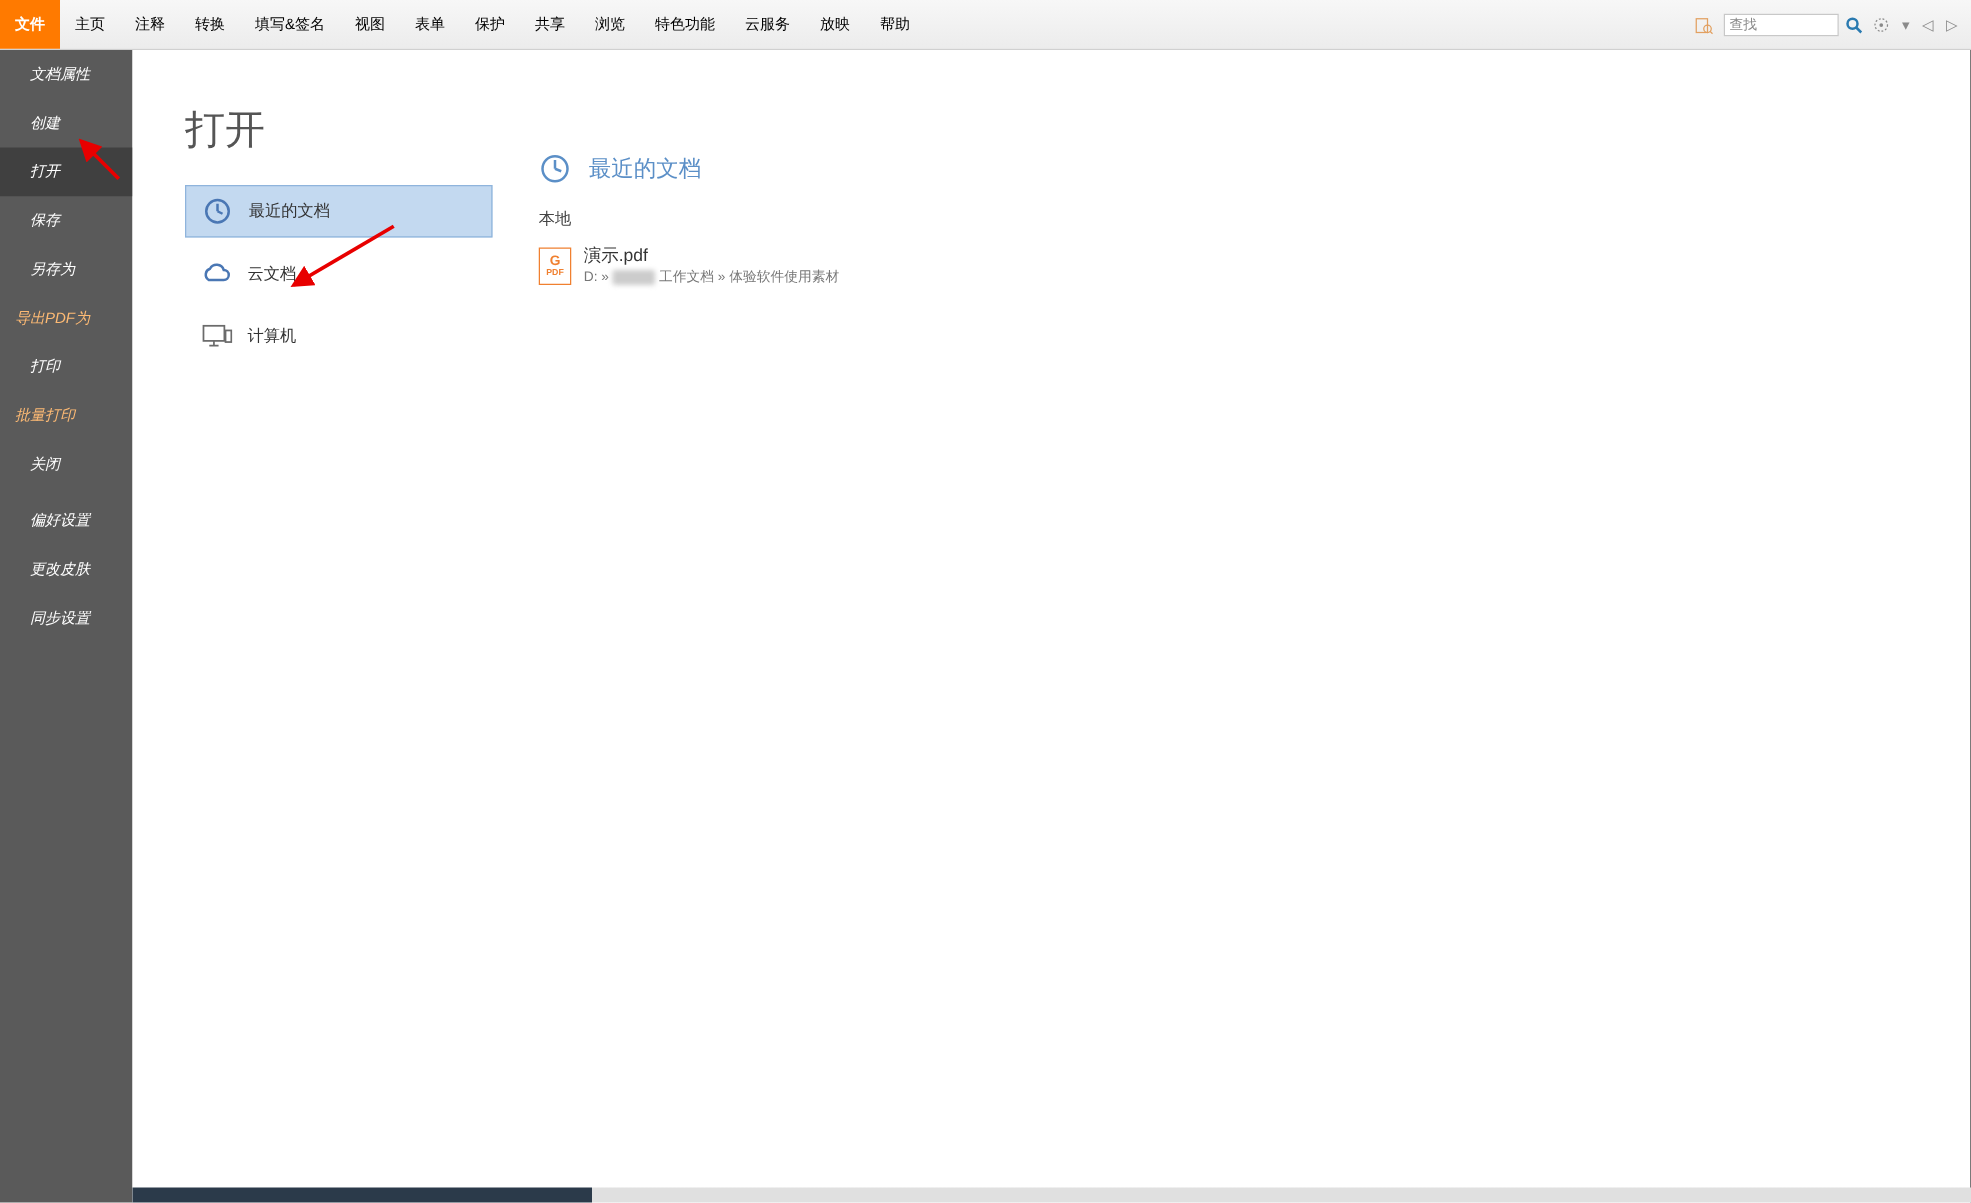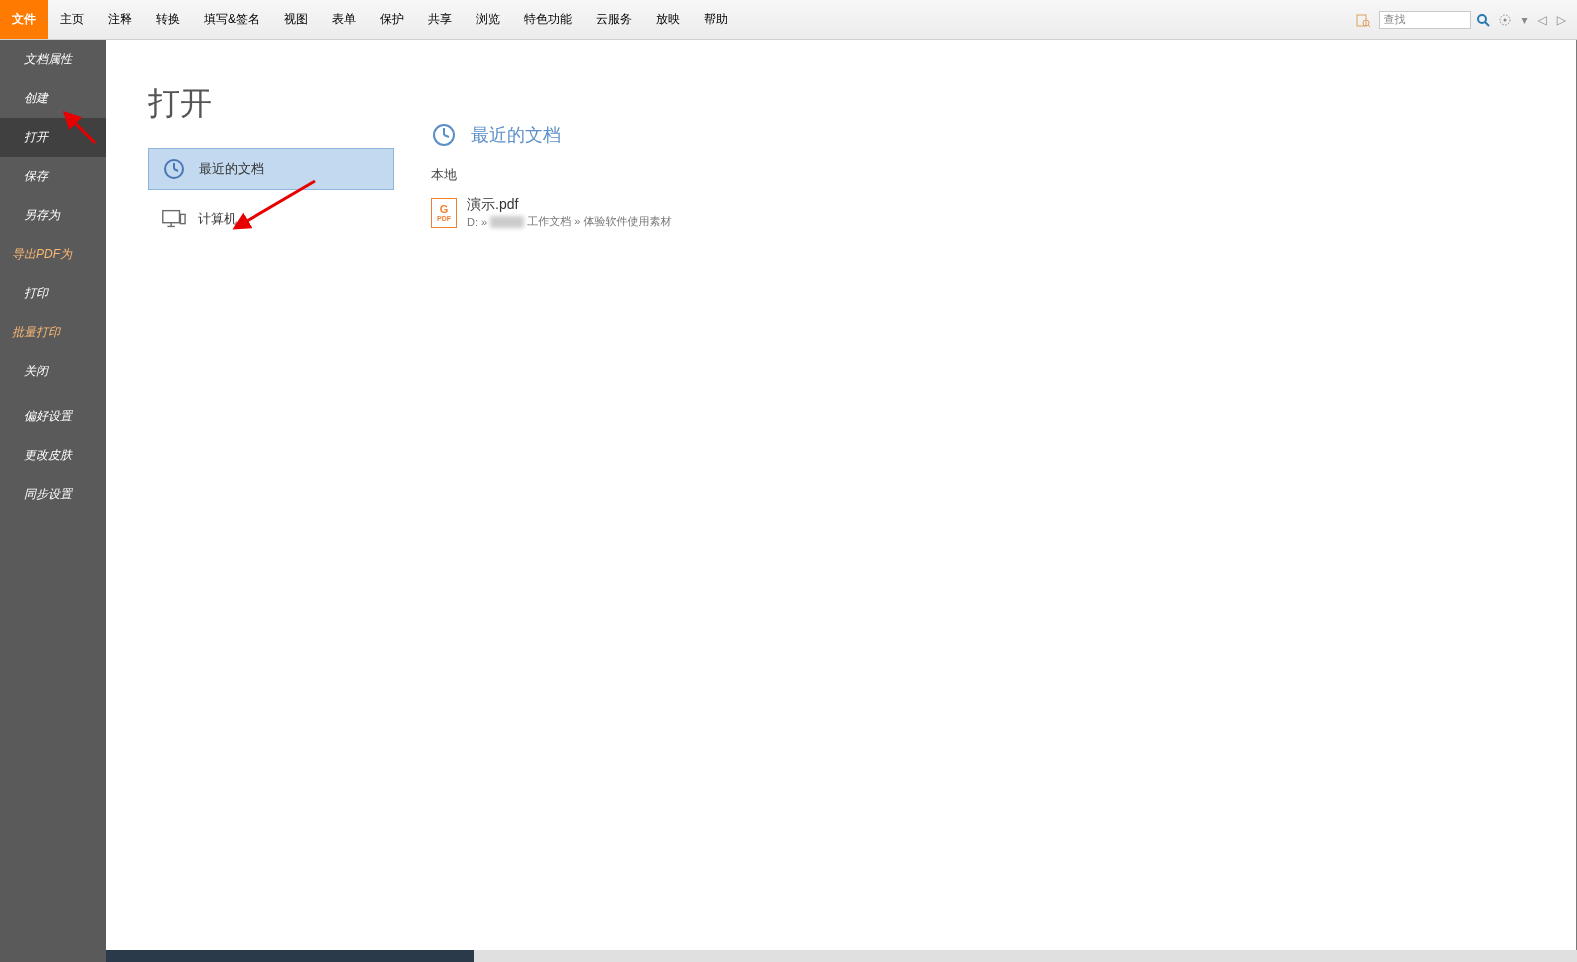--- a/index.html
+++ b/index.html
@@ -122,20 +122,28 @@
         <span class="icn">
           <svg width="24" height="24" viewBox="0 0 24 24">
               <circle cx="12" cy="12" r="9" fill="none" stroke="#4a77b4" stroke-width="2"></circle>
               <line x1="12" y1="12" x2="12" y2="6" stroke="#4a77b4" stroke-width="2"></line>
               <line x1="12" y1="12" x2="16" y2="14" stroke="#4a77b4" stroke-width="2"></line>
             </svg>
         </span>
         <span class="txt">最近的文档</span>
       </div>
 
+      <div class="loc-item">
+        <span class="icn">
+          <svg width="26" height="20" viewBox="0 0 26 20">
+              <path d="M7 15a5 5 0 0 1 1-9 6 6 0 0 1 11 1 4 4 0 0 1 0 8H7z" fill="none" stroke="#4a77b4" stroke-width="2"></path>
+            </svg>
+        </span>
+        <span class="txt">云文档</span>
+      </div>
 
       <div class="loc-item">
         <span class="icn">
           <svg width="28" height="22" viewBox="0 0 28 22">
               <rect x="3" y="2" width="18" height="13" fill="none" stroke="#6b6b6b" stroke-width="1.5"></rect>
               <rect x="22" y="6" width="5" height="10" fill="none" stroke="#6b6b6b" stroke-width="1.5"></rect>
               <line x1="8" y1="19" x2="16" y2="19" stroke="#6b6b6b" stroke-width="1.5"></line>
               <line x1="12" y1="15" x2="12" y2="19" stroke="#6b6b6b" stroke-width="1.5"></line>
             </svg>
         </span>

